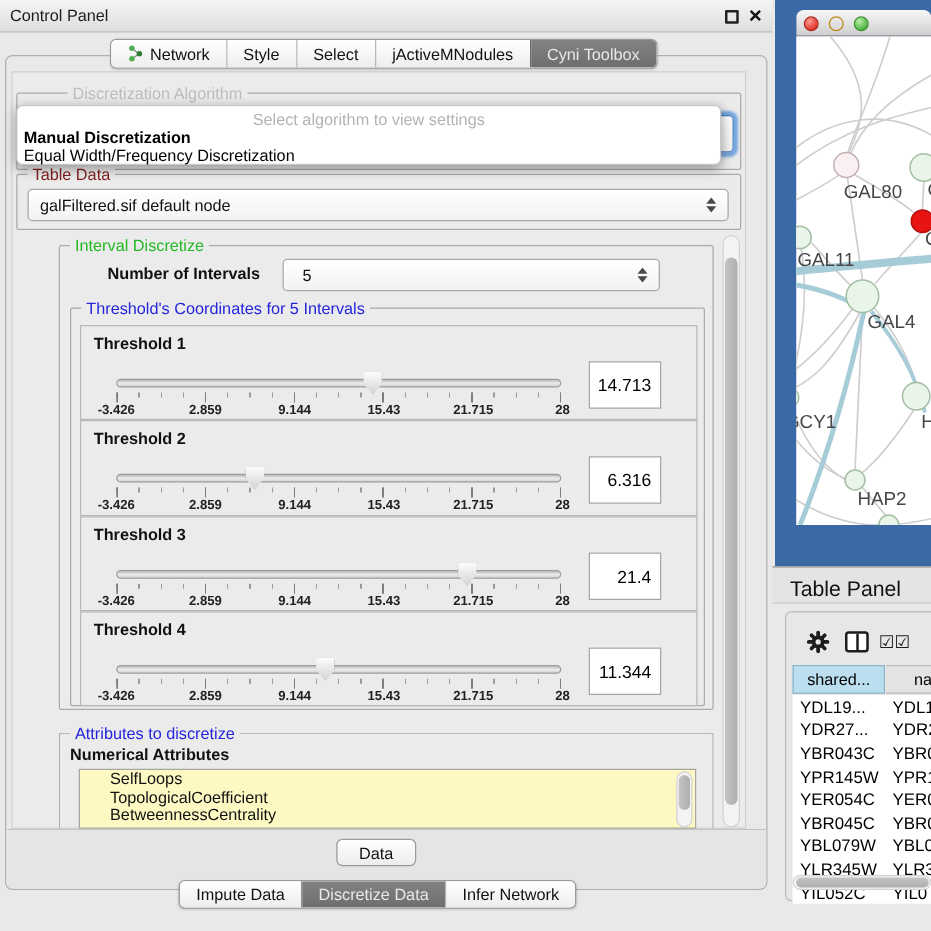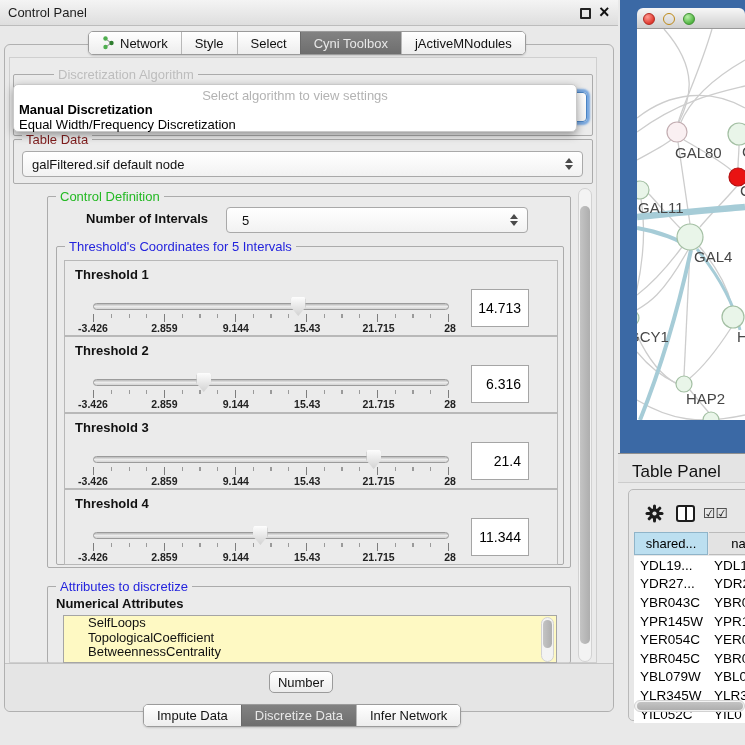--- a/index.html
+++ b/index.html
@@ -128,25 +128,25 @@
         <circle cx="9.5" cy="7" r="2.2" fill="#2f7d2f"></circle>
       </svg>
       <span>Network</span>
     </div>
     <div class="tab">
         <span>Style</span>
       </div>
     <div class="tab">
         <span>Select</span>
       </div>
+    <div class="tab">
+        <span>jActiveMNodules</span>
+      </div>
     <div class="tab sel">
         <span>Cyni Toolbox</span>
-      </div>
-    <div class="tab">
-        <span>jActiveMNodules</span>
       </div>
   </div>
 
   <div class="abs group" style="left:13px; top:74px; width:580px; height:62px;">
     <span class="gtitle t-gray">Discretization Algorithm</span>
   </div>
   <div class="abs combo focus-ring" style="left:22px; top:92px; width:565px; height:30px; z-index:5;">
     <div class="arrows">
         <div class="arr-up"></div>
         <div class="arr-dn"></div>
@@ -168,21 +168,21 @@
         <div class="arr-up"></div>
         <div class="arr-dn"></div>
       </div>
   </div>
 
   <div class="abs sb-track" style="left:578px; top:188px; width:14px; height:474px;">
     <div class="sb-thumb" style="left:1px; top:17px; width:10px; height:438px;"></div>
   </div>
 
   <div class="abs group" style="left:47px; top:196px; width:524px; height:372px;">
-    <span class="gtitle t-green">Control Definition</span>
+    <span class="gtitle t-green">Interval Discretize</span>
 
     <div class="abs" style="left:38px; top:14px; font-size:13px; font-weight:bold; color:#111;">Number of Intervals</div>
     <div class="abs combo" style="left:178px; top:10px; width:302px; height:25px;">
       <span style="padding-left:6px;">5</span>
       <div class="arrows">
           <div class="arr-up"></div>
           <div class="arr-dn"></div>
         </div>
     </div>
 
@@ -266,21 +266,21 @@
       <div class="li">SelfLoops</div>
       <div class="li">TopologicalCoefficient</div>
       <div class="li">BetweennessCentrality</div>
       <div class="abs sb-track" style="right:2px; top:1px; width:13px; height:45px;">
         <div class="sb-thumb" style="left:1px; top:2px; width:9px; height:28px;"></div>
       </div>
     </div>
   </div>
 
   <div class="abs btn" style="left:269px; top:671px; width:64px; height:22px;">
-    <span>Number</span>
+    <span>Data</span>
   </div>
 
   <div class="abs tabstrip" style="left:143px; top:704px; height:23px;">
     <div class="tab">
         <span>Impute Data</span>
       </div>
     <div class="tab sel">
         <span>Discretize Data</span>
       </div>
     <div class="tab">

